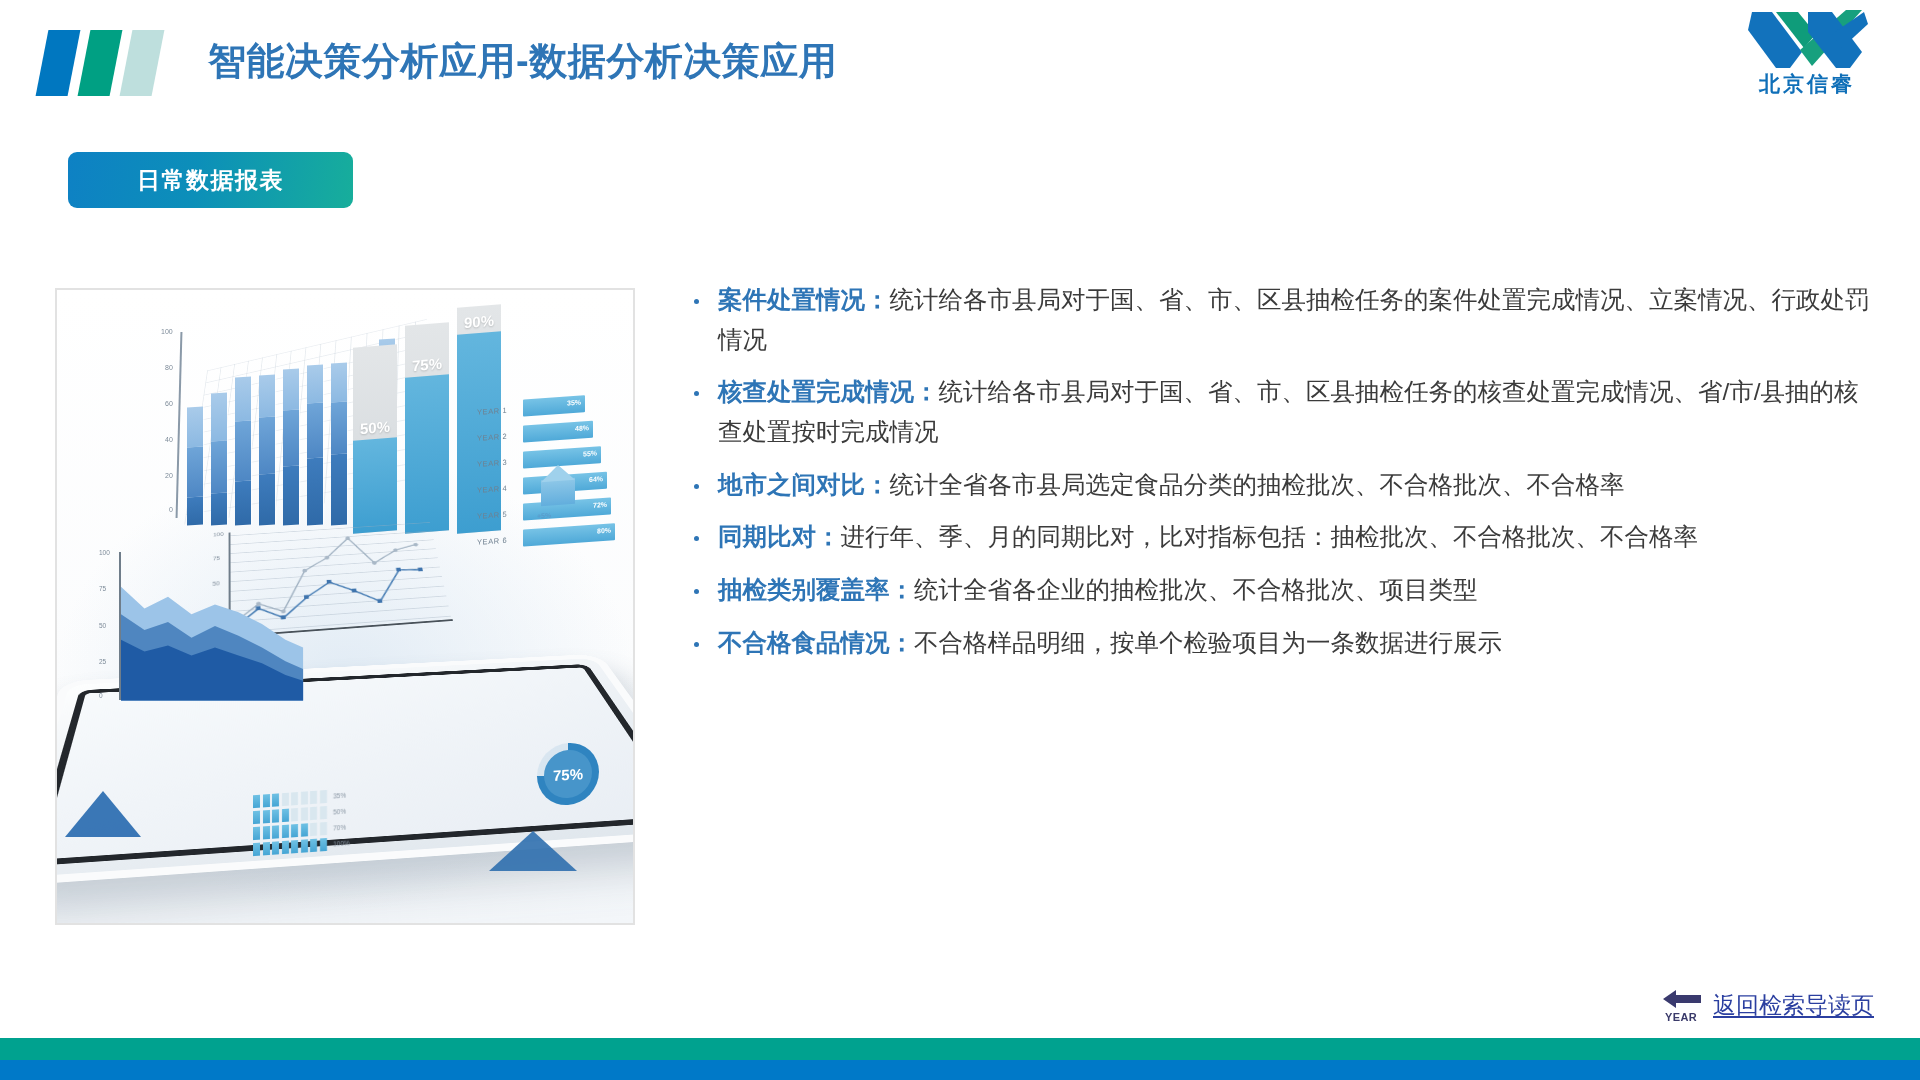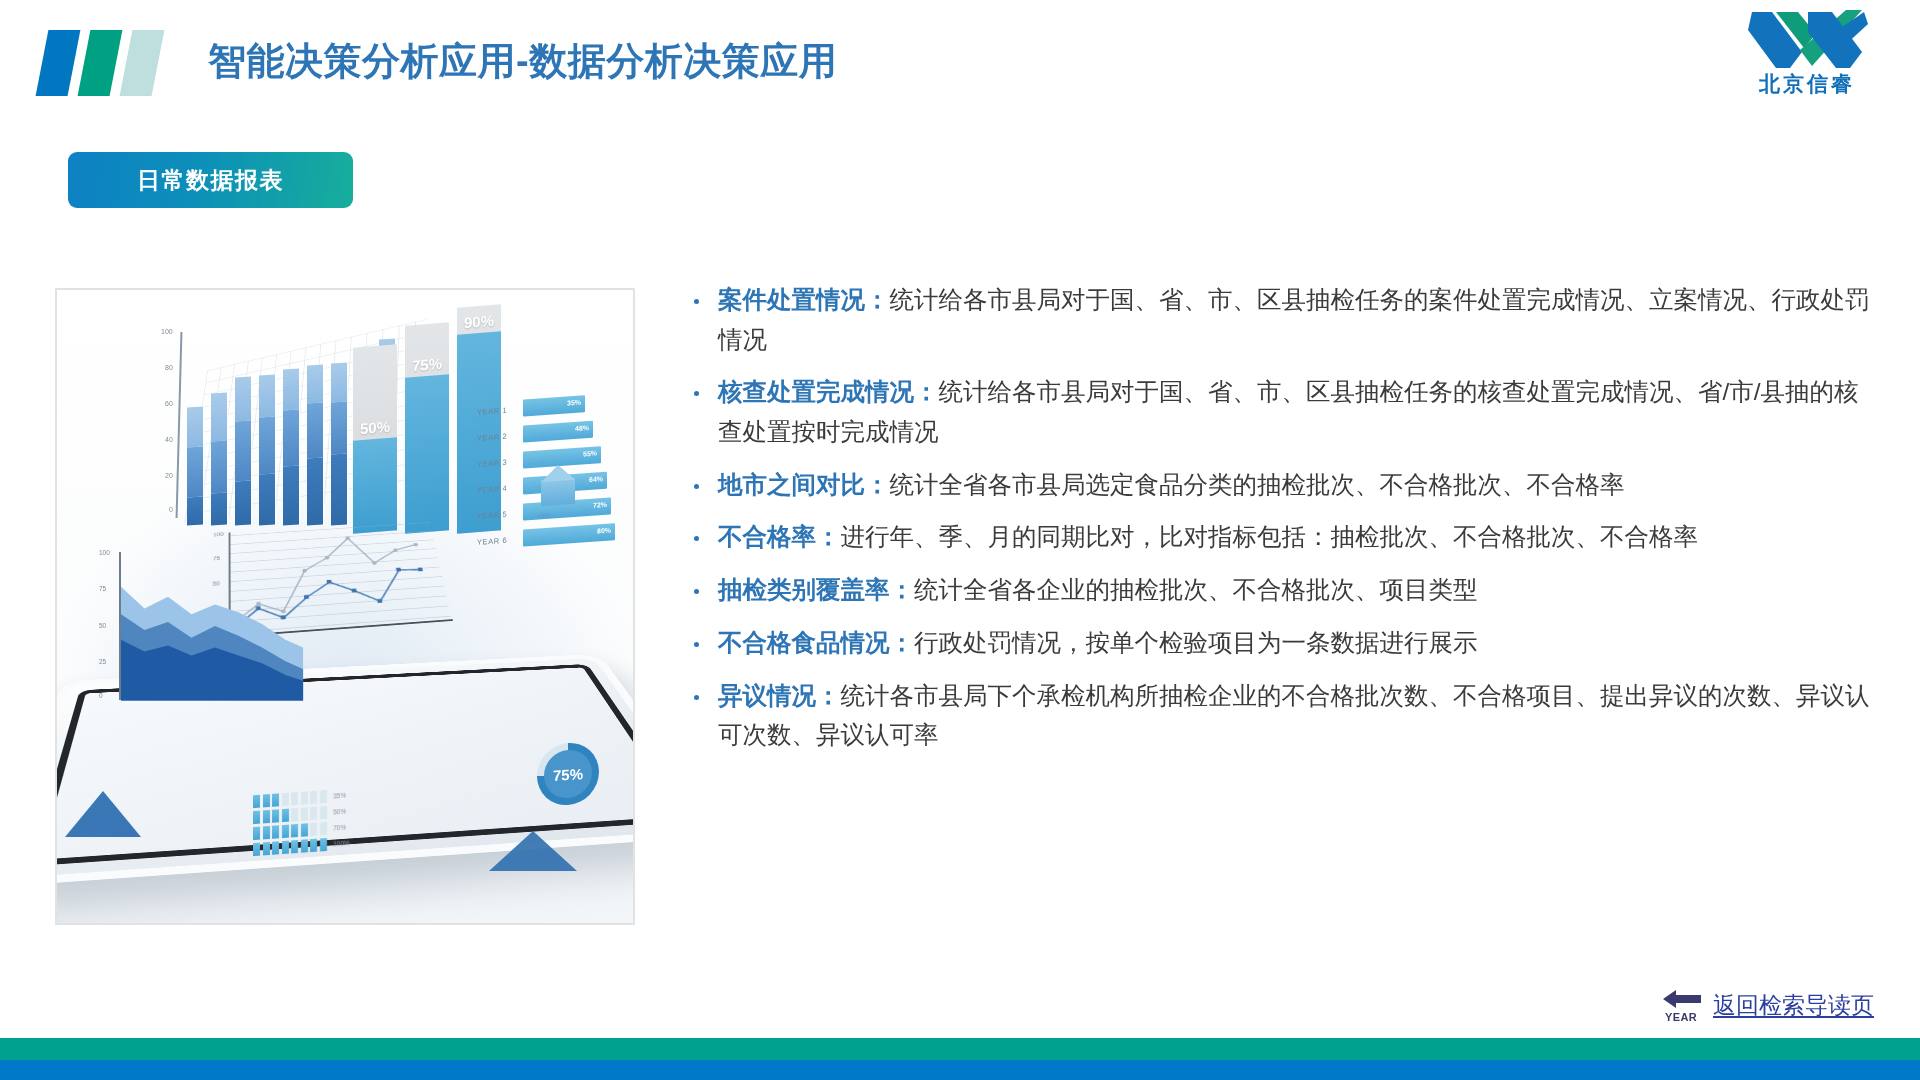--- a/index.html
+++ b/index.html
@@ -659,30 +659,27 @@
   <div class="bullet">
     <span class="bt">案件处置情况：</span><span class="bd">统计给各市县局对于国、省、市、区县抽检任务的案件处置完成情况、立案情况、行政处罚情况</span>
   </div>
   <div class="bullet">
     <span class="bt">核查处置完成情况：</span><span class="bd">统计给各市县局对于国、省、市、区县抽检任务的核查处置完成情况、省/市/县抽的核查处置按时完成情况</span>
   </div>
   <div class="bullet">
     <span class="bt">地市之间对比：</span><span class="bd">统计全省各市县局选定食品分类的抽检批次、不合格批次、不合格率</span>
   </div>
   <div class="bullet">
-    <span class="bt">不合格率：</span><span class="bd">进行年、季、月的同期比对，比对指标包括：抽检批次、不合格批次、不合格率</span>
+    <span class="bt">同期比对：</span><span class="bd">进行年、季、月的同期比对，比对指标包括：抽检批次、不合格批次、不合格率</span>
   </div>
   <div class="bullet">
     <span class="bt">抽检类别覆盖率：</span><span class="bd">统计全省各企业的抽检批次、不合格批次、项目类型</span>
   </div>
   <div class="bullet">
-    <span class="bt">不合格食品情况：</span><span class="bd">行政处罚情况，按单个检验项目为一条数据进行展示</span>
-  </div>
-  <div class="bullet">
-    <span class="bt">异议情况：</span><span class="bd">统计各市县局下个承检机构所抽检企业的不合格批次数、不合格项目、提出异议的次数、异议认可次数、异议认可率</span>
+    <span class="bt">不合格食品情况：</span><span class="bd">不合格样品明细，按单个检验项目为一条数据进行展示</span>
   </div>
 </div>
 
 <div class="backlink">
   <div class="back-icon-wrap">
     <svg class="back-arrow" width="38" height="20" viewBox="0 0 38 20">
       <polygon points="0,10 13,1 13,6 38,6 38,14 13,14 13,19" fill="#3A3A6E"></polygon>
     </svg>
     <span class="back-word">YEAR</span>
   </div>

